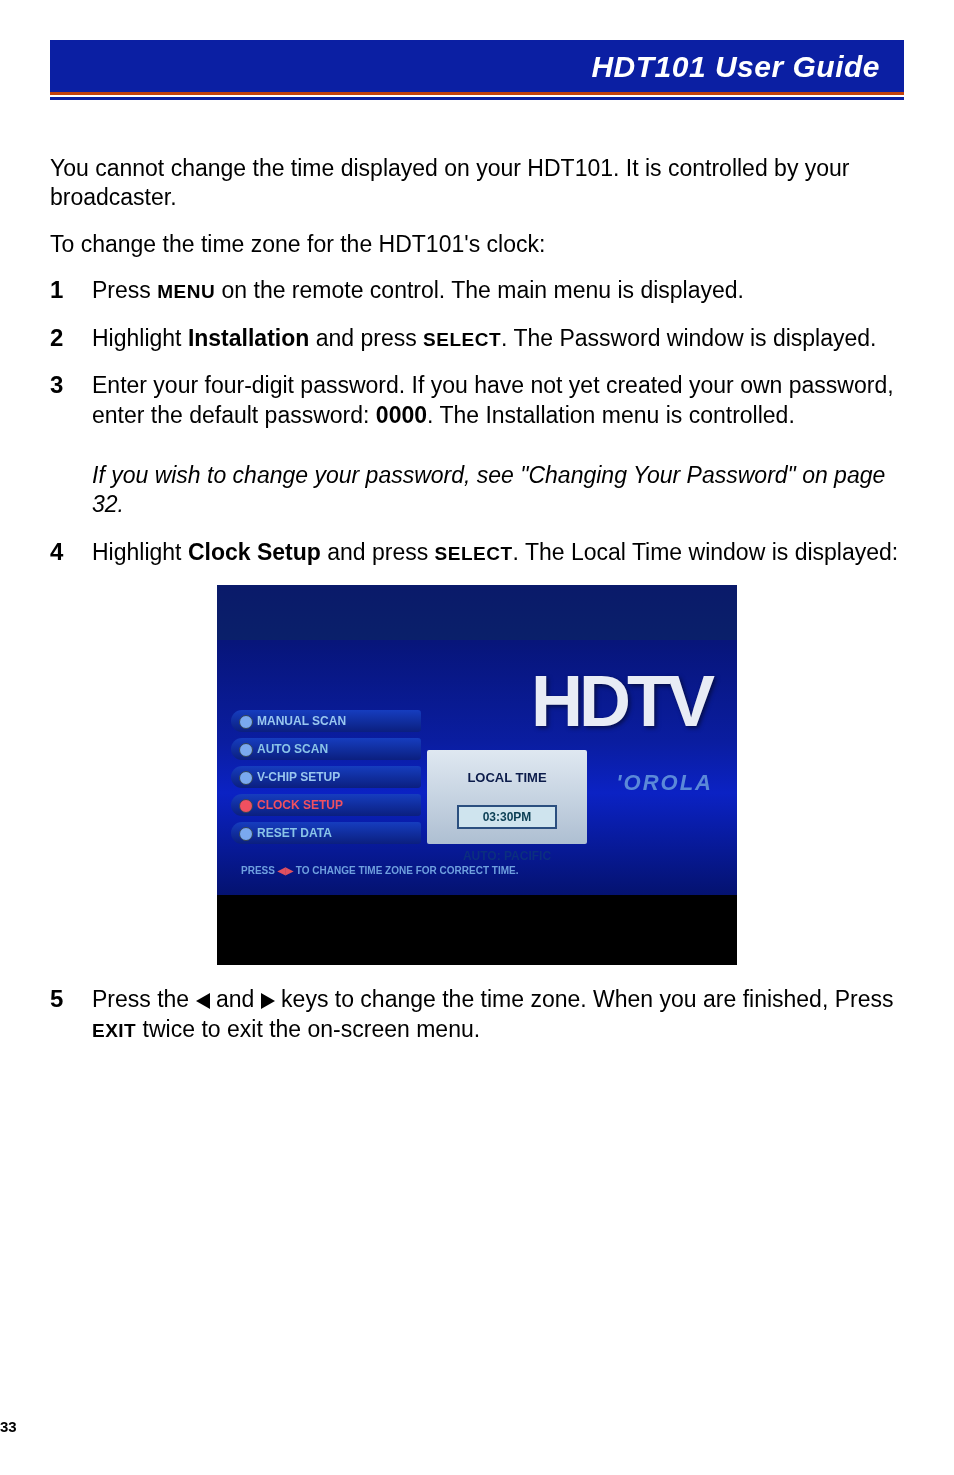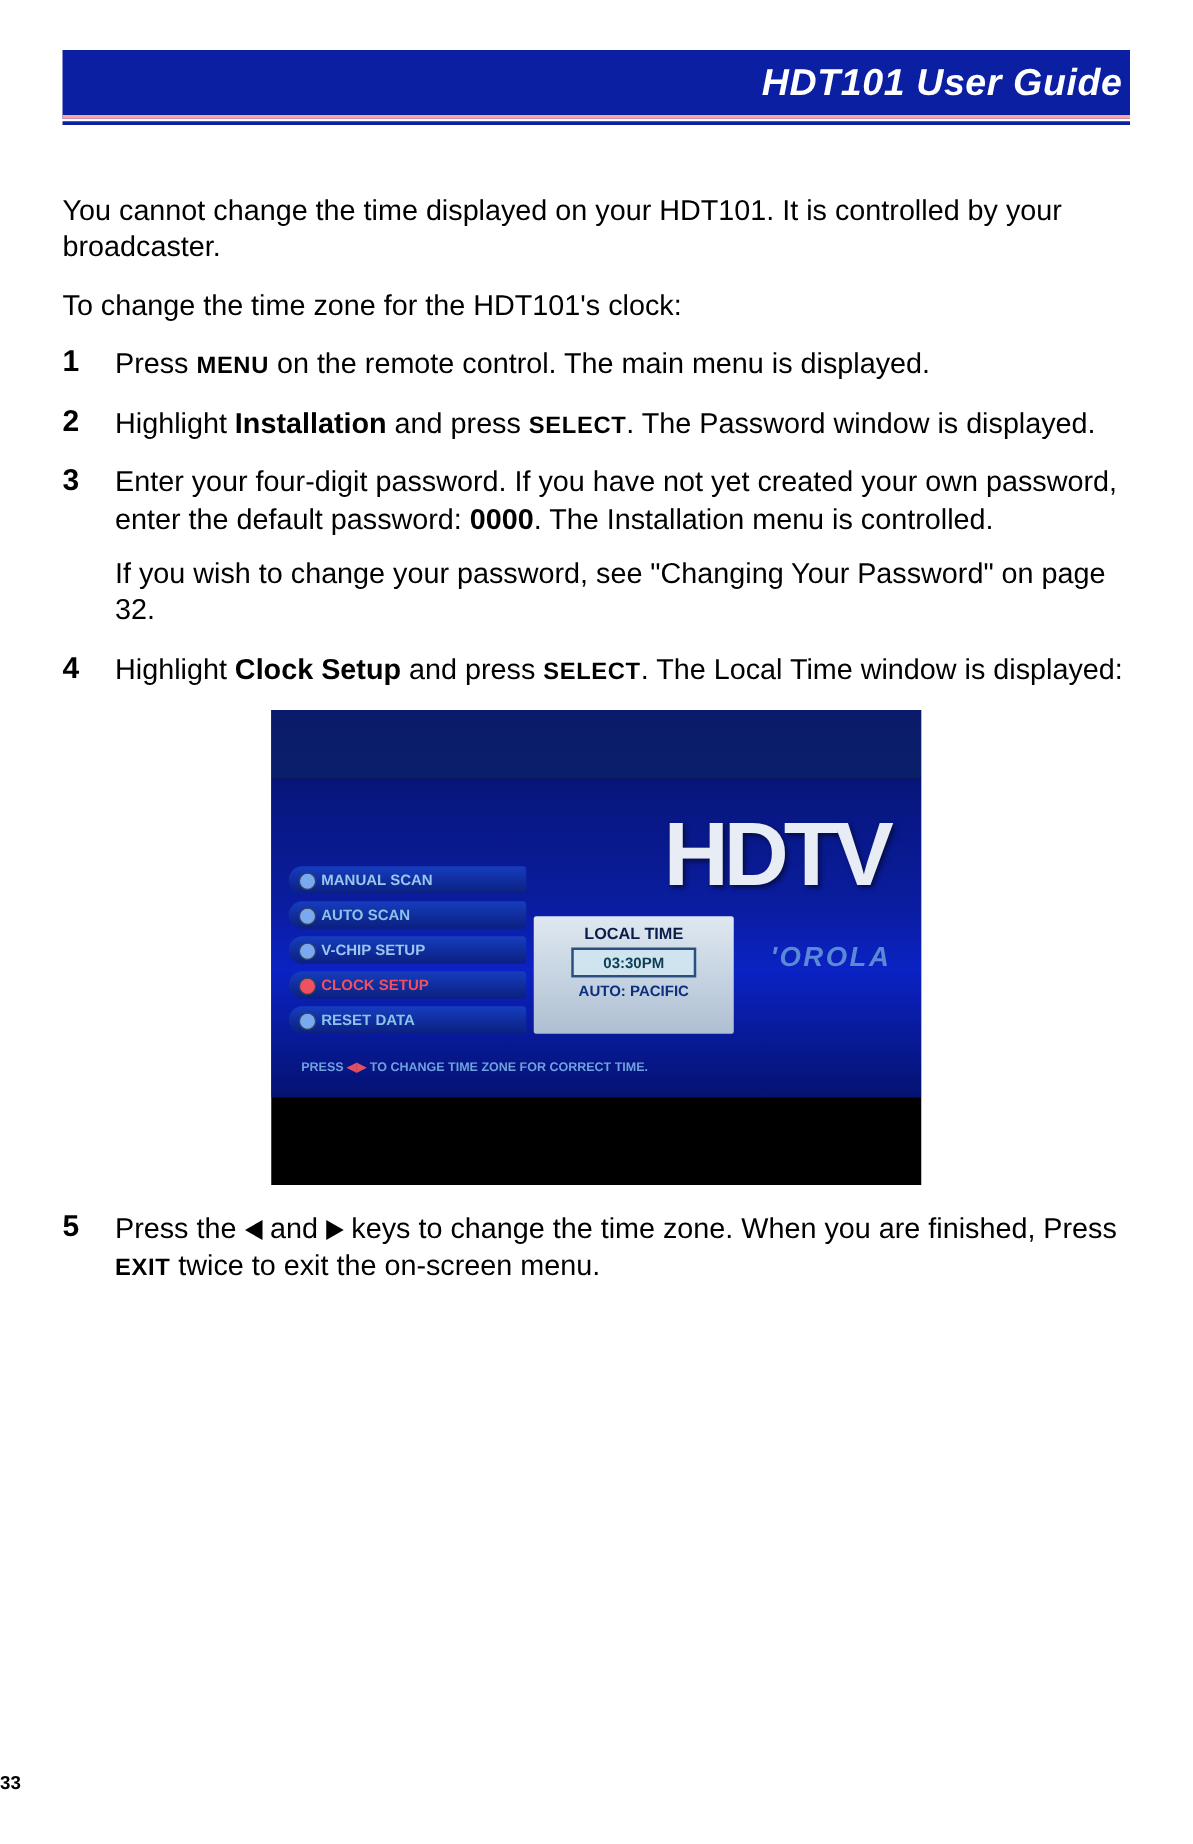--- a/index.html
+++ b/index.html
@@ -9,25 +9,25 @@
     color: #000;
     width: 954px;
     margin: 0 auto;
     padding: 0;
   }
   .page { padding: 40px 50px 40px 50px; position: relative; min-height: 1475px; }
   .header-bar {
     background: #0b1fa3;
     color: #fff;
     text-align: right;
-    padding: 10px 6px 8px 18px;
+    padding: 10px 24px 8px 18px;
     font-size: 30px;
     font-weight: bold;
     font-style: italic;
-    border-bottom: 3px solid #fca5a5;
+    border-bottom: 3px solid #c2410c;
     letter-spacing: 0.5px;
   }
   .header-underline {
     height: 3px;
     background: #0b1fa3;
     margin-top: 2px;
   }
   .content { padding-top: 54px; }
   h1 {
     font-size: 31px;
@@ -55,21 +55,21 @@
     line-height: 1.28;
     flex: 1;
   }
   .step-body .smallcaps {
     font-variant: small-caps;
     font-size: 19px;
     font-weight: bold;
     letter-spacing: 0.5px;
   }
   .step-body .bold { font-weight: bold; }
-  .step-body .italic { display:block; margin-top: 14px; }
+  .step-body .italic { font-style: italic; display:block; margin-top: 31px; }
   .screenshot {
     width: 520px;
     height: 380px;
     margin: 8px auto 20px auto;
     background: #000;
     position: relative;
     overflow: hidden;
   }
   .screenshot .sky {
     position: absolute; top: 0; left:0; right:0; height: 55px;
@@ -107,25 +107,25 @@
     border-radius:50%; background:#7aa9ef; border:1px solid #345;
   }
   .menu .tab.selected { color:#f05060; }
   .menu .tab.selected::before{ background:#f05060; }
   .menu .tab.alt { color:#8ac4e8; }
   .screenshot .panel {
     position:absolute; top:110px; left:210px; width:160px; height:94px;
     background: linear-gradient(#dfe8f1,#aebfd2);
     border-radius:2px;
     text-align:center;
-    padding:6px;
+    padding:20px;
   }
   .panel .pt { font-size:13px; font-weight:bold; color:#0b1b4a; }
   .panel .time {
-    margin:4px auto; width:100px; padding:3px 0;
+    margin:20px auto; width:100px; padding:3px 0;
     background:#cfe4ee; border:2px solid #2b4f7f; color:#0b3f55;
     font-weight:bold; font-size:12px;
   }
   .panel .zone { font-size:12px; color:#0b2f7f; font-weight:bold; margin-top:4px;}
   .screenshot .hint {
     position:absolute; top:225px; left:24px;
     color:#6fa0df; font-size:10px; font-weight:bold;
   }
   .hint .arrows { color:#e05060; }
   .triangle-left, .triangle-right {

